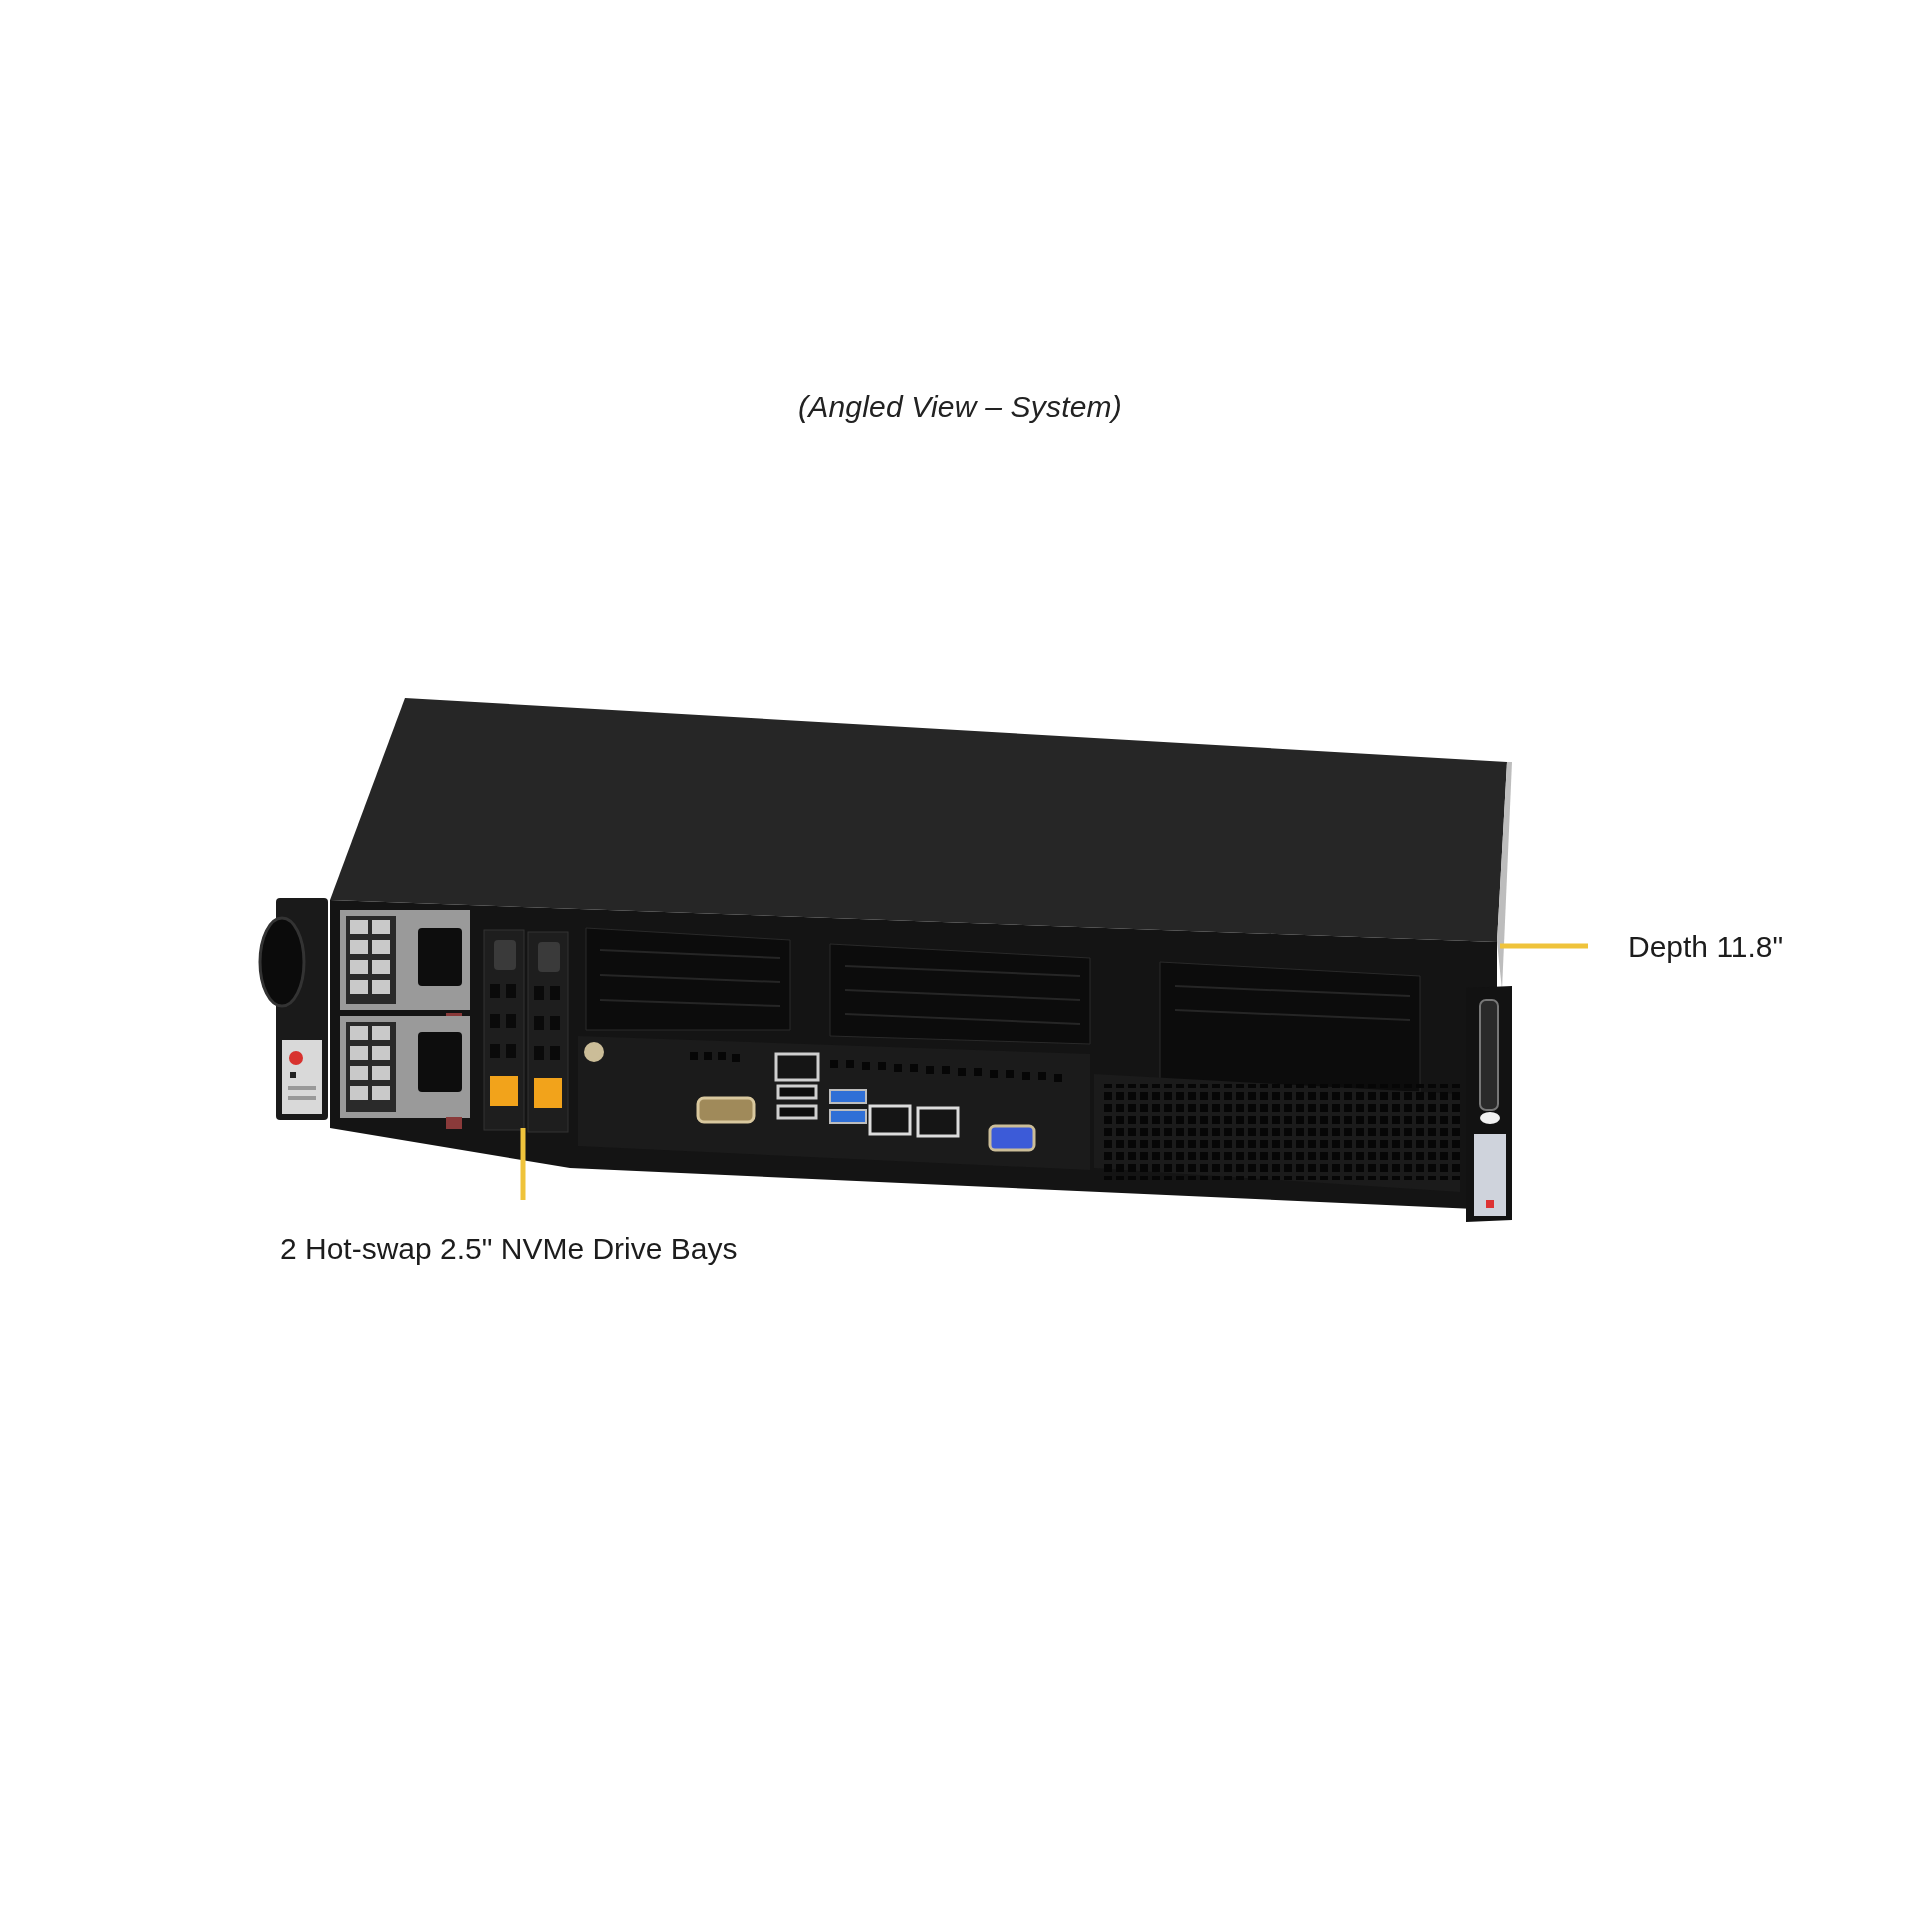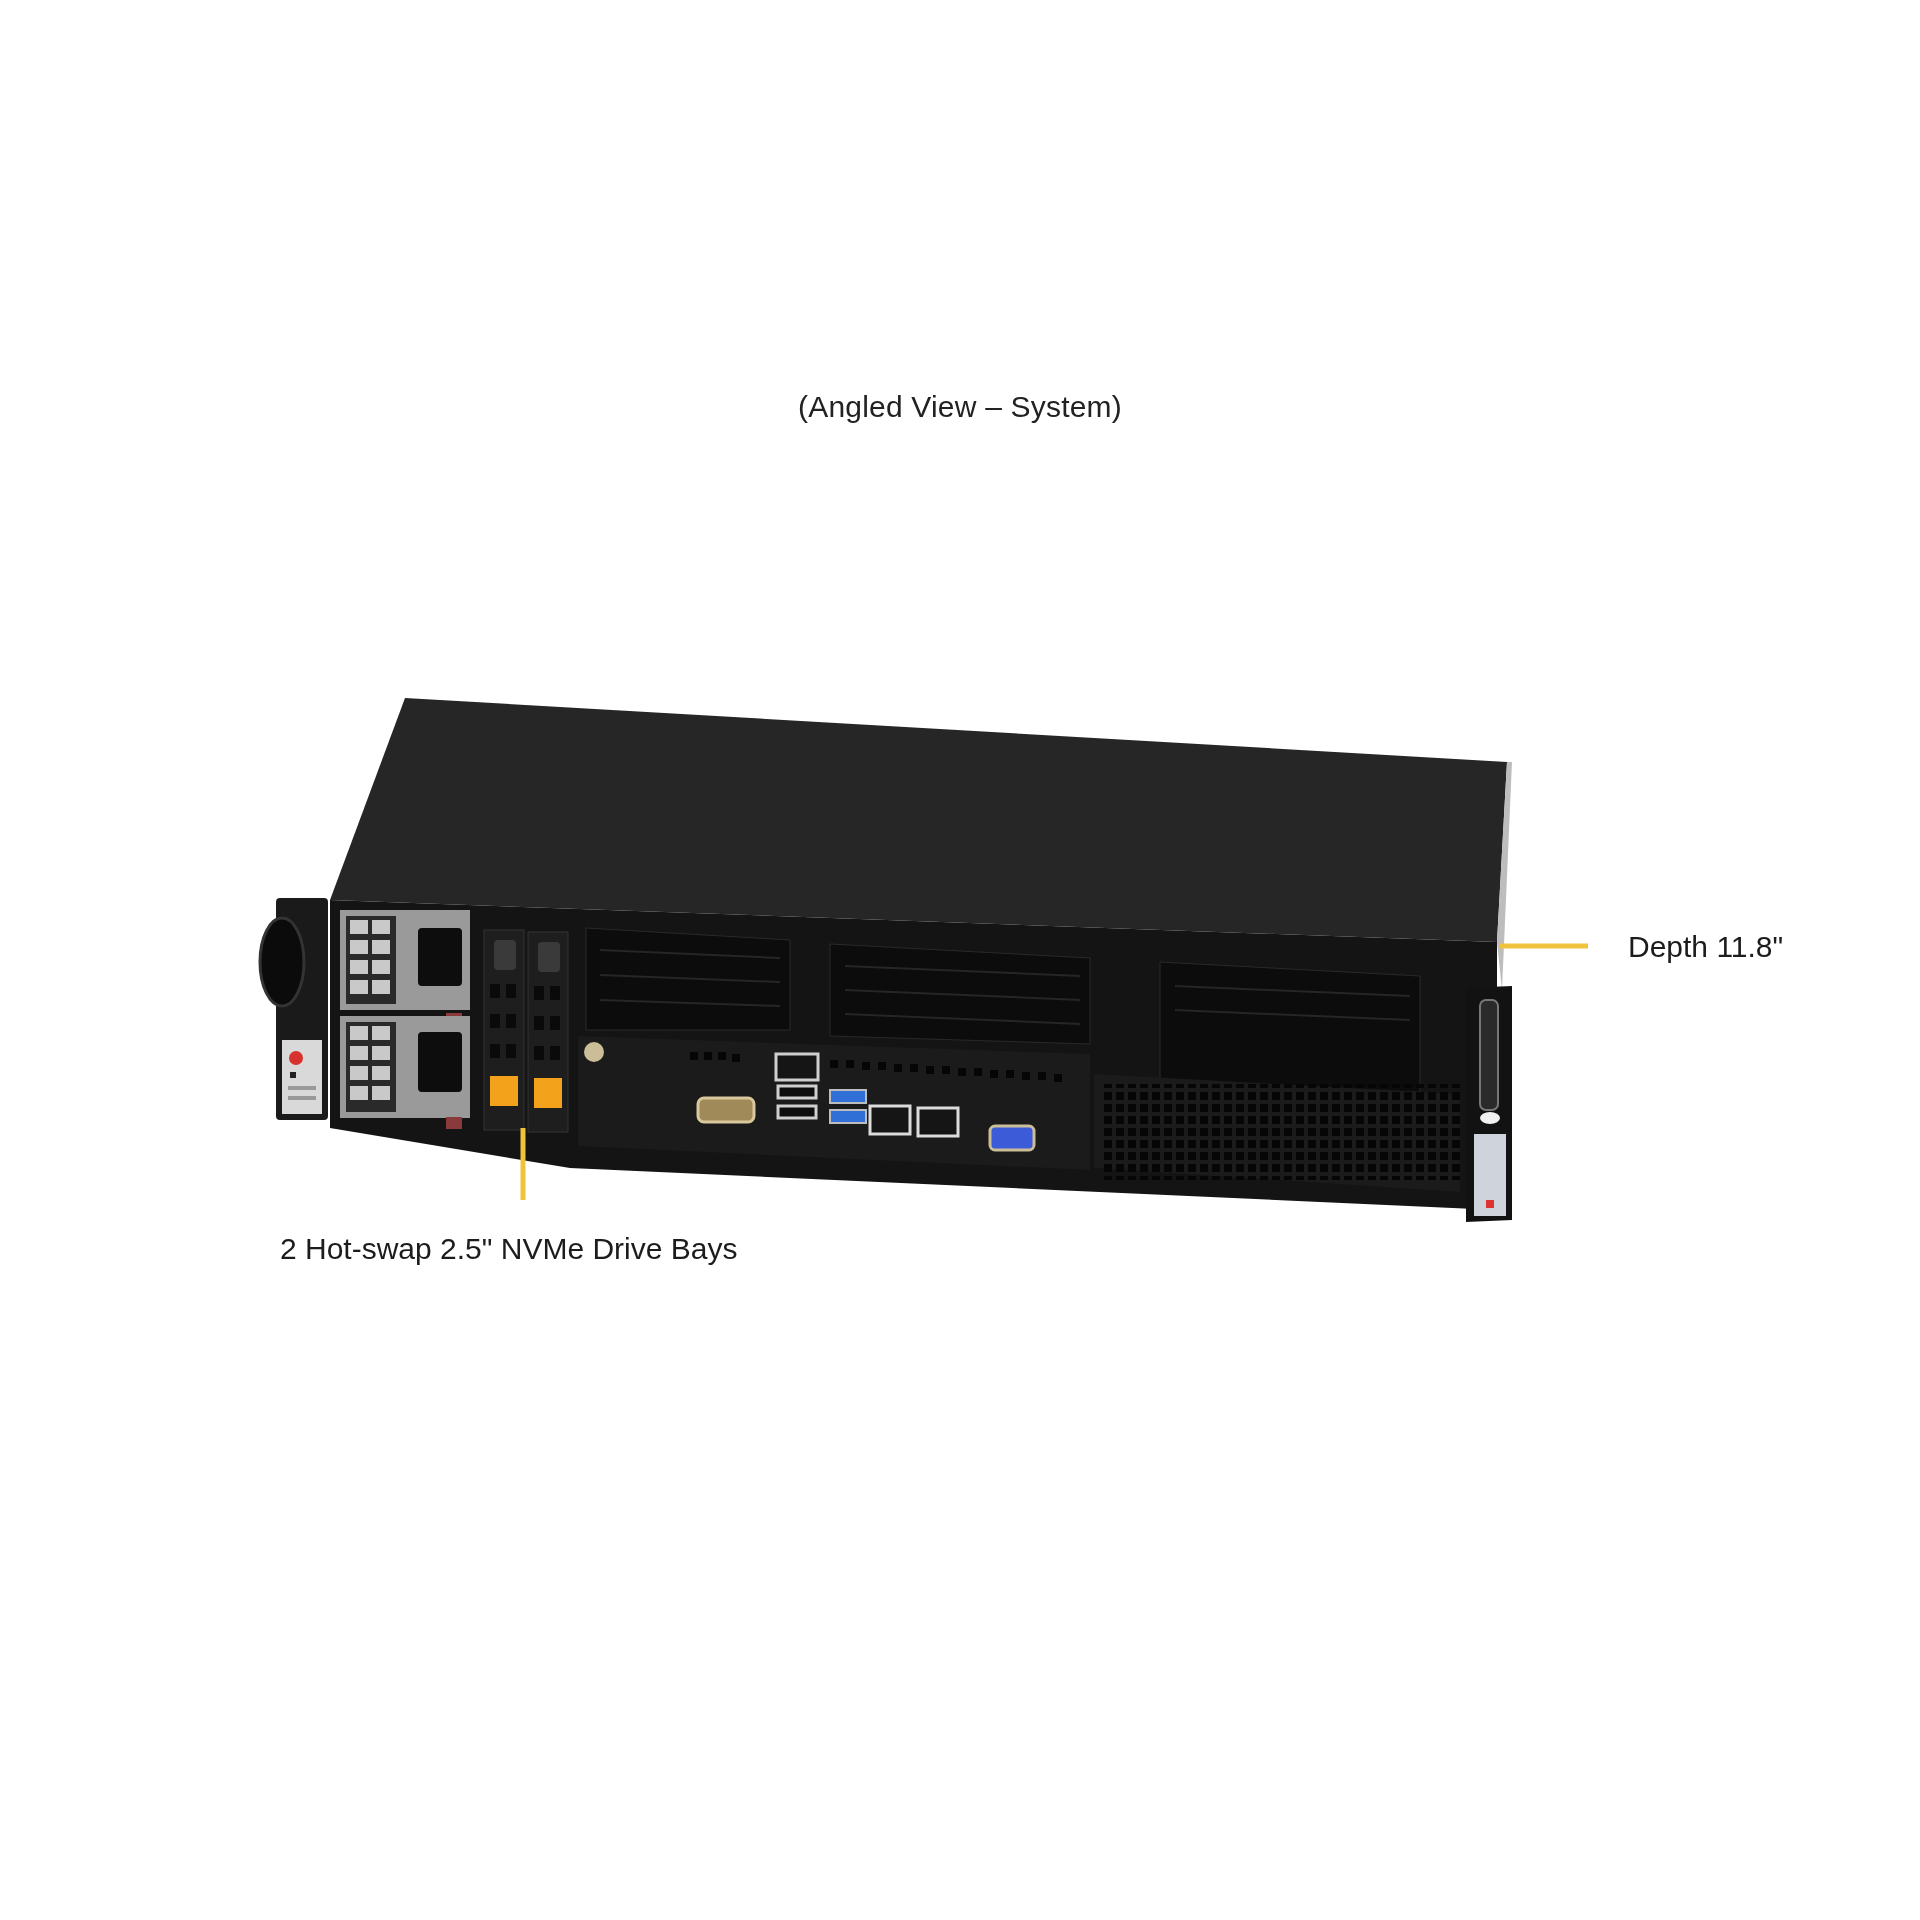--- a/index.html
+++ b/index.html
@@ -1,19 +1,19 @@
 <!DOCTYPE html>
 <html><head>
 <meta charset="utf-8">
 <style>
   html, body { margin:0; padding:0; background:#ffffff; }
   body { width:1920px; height:1920px; position:relative; overflow:hidden;
          font-family:"Liberation Sans", sans-serif; color:#1a1a1a; }
   .caption { position:absolute; top:390px; left:0; width:1920px; text-align:center;
-             font-size:30px; color:#222; letter-spacing:0.2px; }
+             font-size:30px; font-style:italic; color:#222; letter-spacing:0.2px; }
   .label { position:absolute; font-size:30px; color:#1c1c1c; white-space:nowrap; }
   .label-depth { left:1628px; top:930px; }
   .label-drives { left:280px; top:1232px; }
   svg.product { position:absolute; left:0; top:0; }
 </style>
 </head>
 <body>
 
 <div class="caption">(Angled View – System)</div>
 

